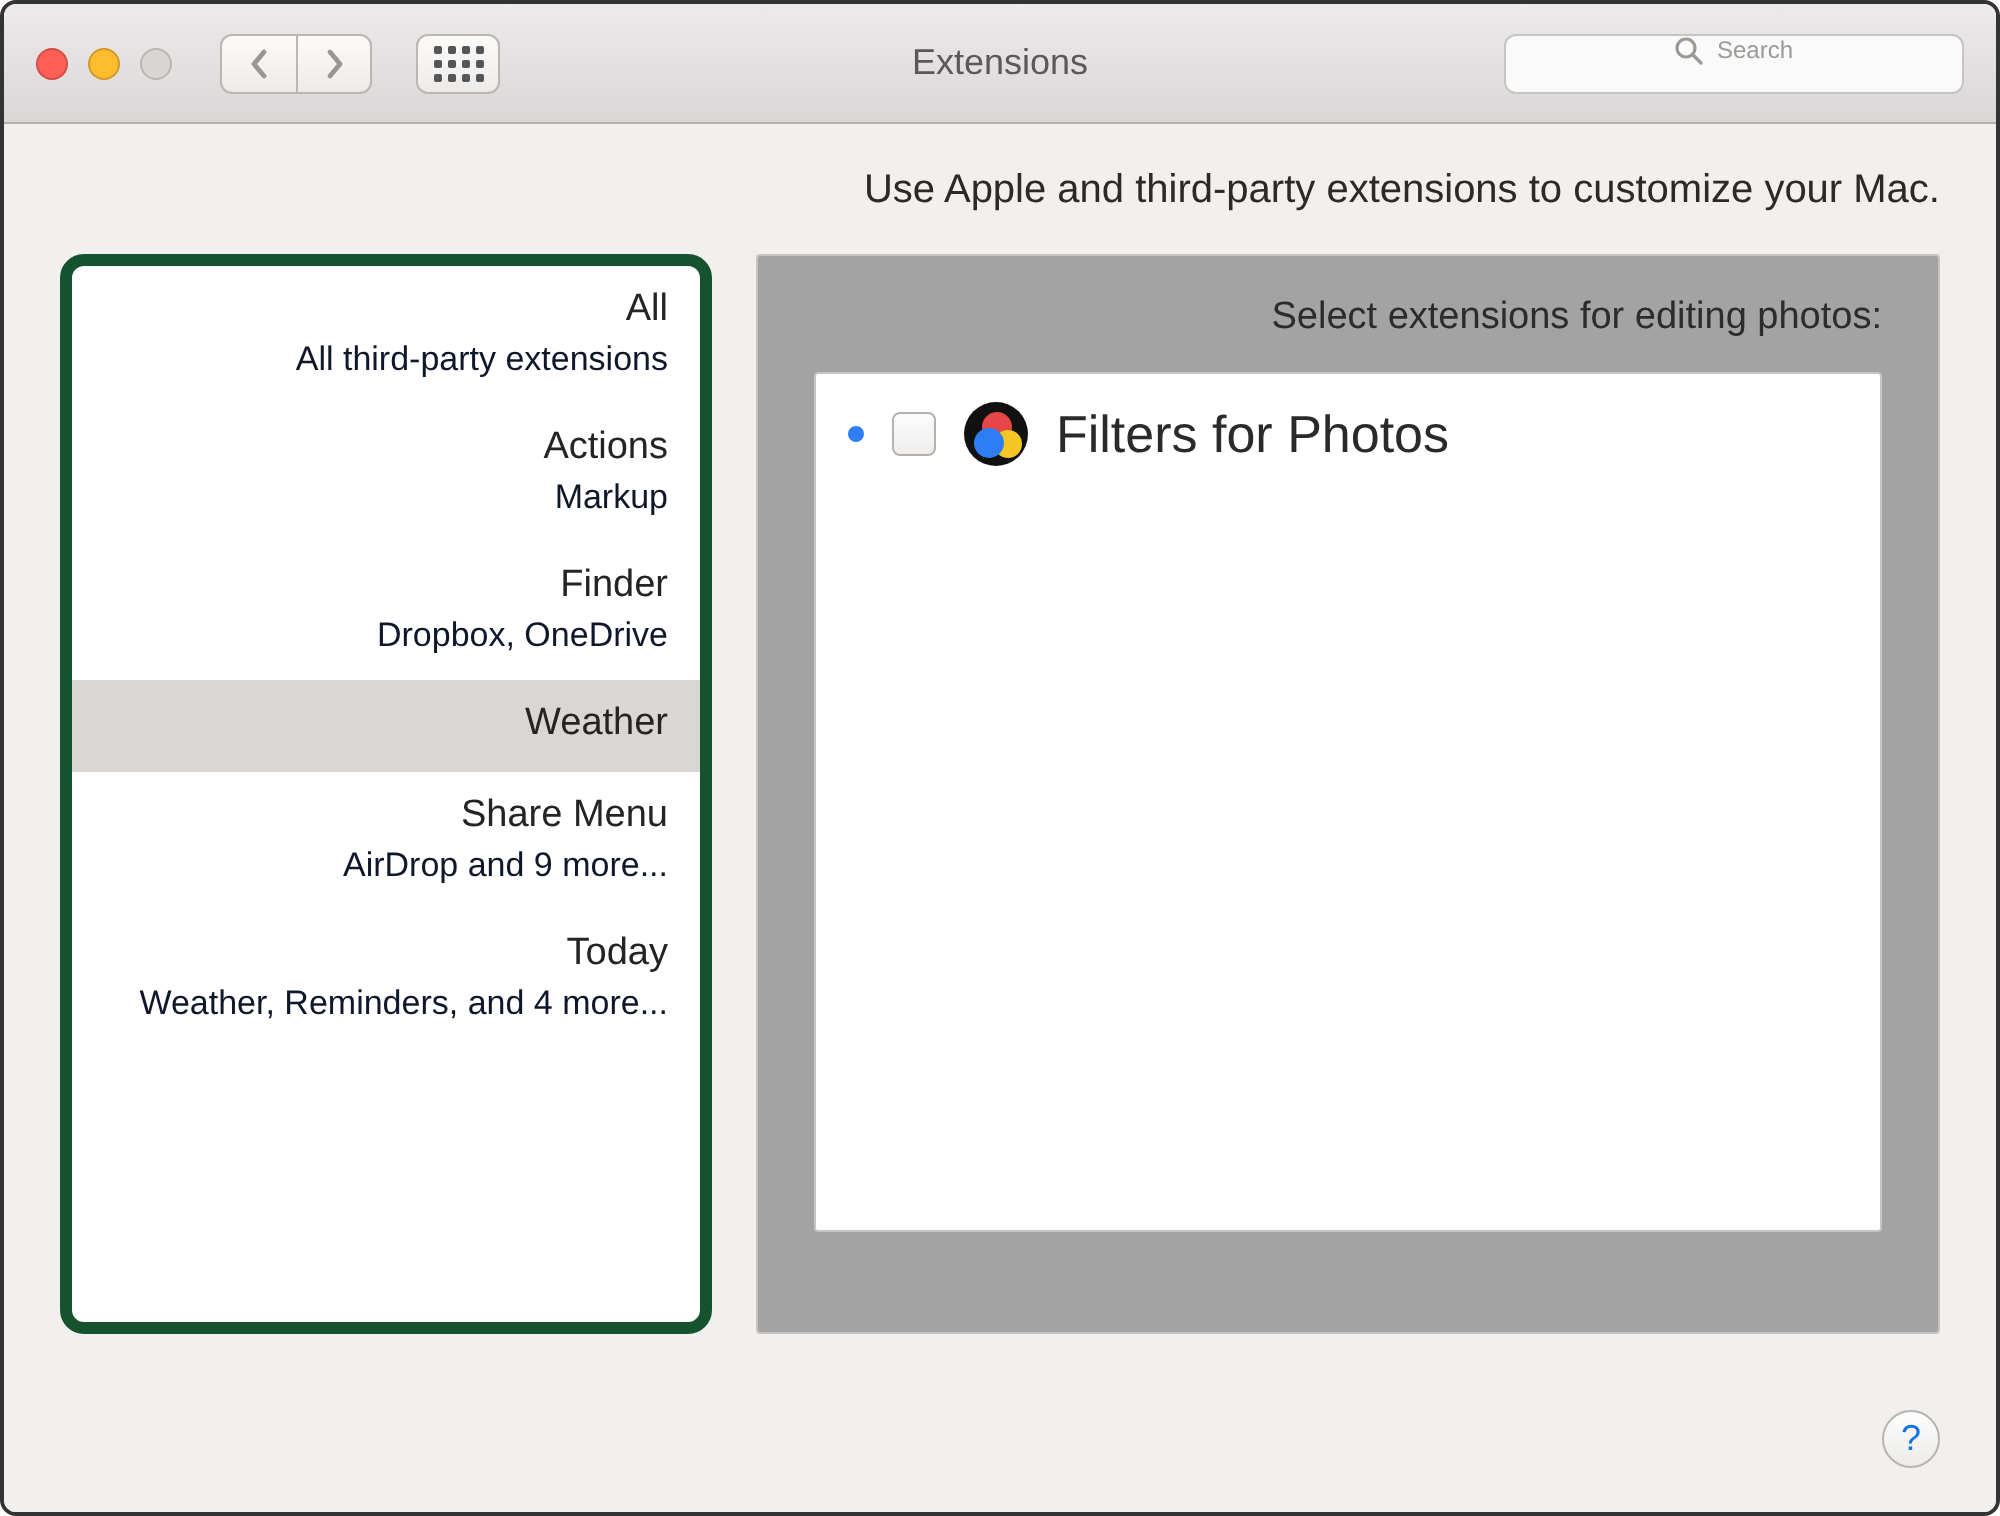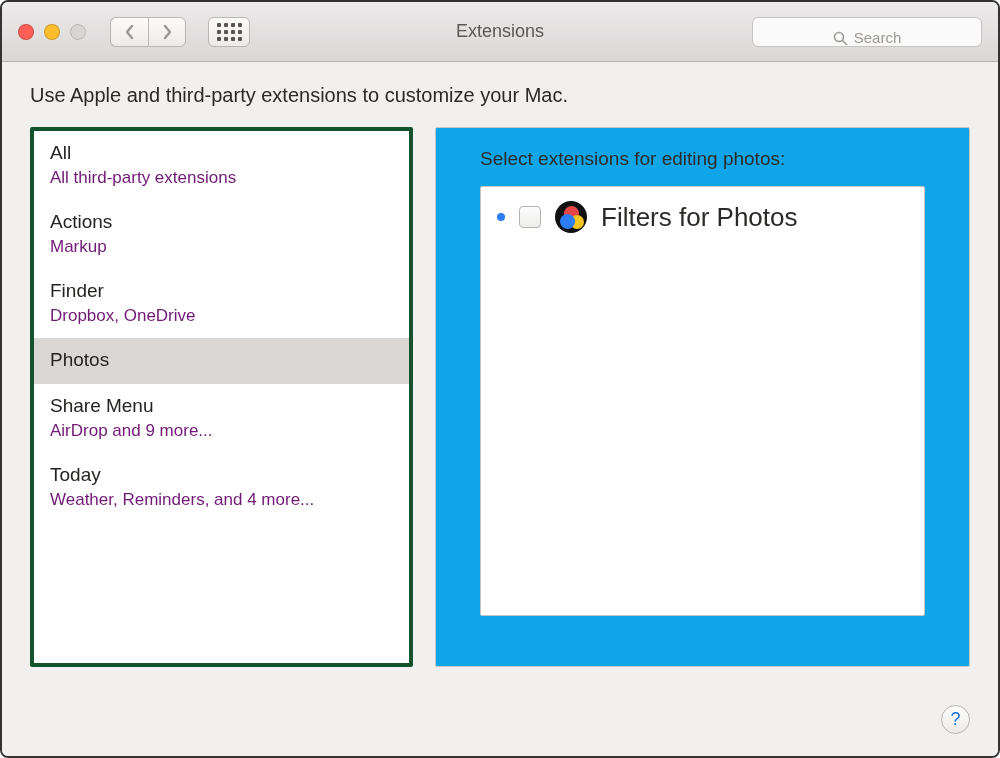--- a/index.html
+++ b/index.html
@@ -62,66 +62,67 @@
     color: #5b5957;
     pointer-events: none;
   }
 
   .search {
     margin-left: auto;
     width: 230px; height: 30px;
     background: #fbfafa;
     border: 1px solid #c6c3c1;
     border-radius: 6px;
-    display: flex; align-items: flex-end; justify-content: center;
+    display: flex; align-items: flex-start; justify-content: center;
     gap: 6px;
     color: #9c9996;
-    font-size: 15px;
+    font-size: 12px;
   }
   .search svg { stroke:#9c9996; fill:none; }
 
   
   .page {
     height: calc(100% - 60px);
     background: #f2f0ee;
     padding: 22px 28px 24px 28px;
     position: relative;
+    text-align: right;
   }
   .intro {
     font-size: 20px;
     color: #2c2a28;
     margin-bottom: 20px;
   }
 
   .panels { display: flex; gap: 22px; height: 540px; }
 
   
   .sidebar {
-    width: 383px; height: 100%;
+    width: 326px; height: 100%;
     background: #fff;
-    border: 4px solid #14532d;
-    border-radius: 2px;
+    border: 6px solid #14532d;
+    border-radius: 12px;
     overflow: hidden;
   }
   .side-item {
     padding: 10px 16px 11px;
     line-height: 1.28;
     cursor: default;
   }
   .side-item .title { font-size: 19px; color: #262422; }
-  .side-item .sub   { font-size: 17px; color: #701a75; margin-top: 2px; }
+  .side-item .sub   { font-size: 17px; color: #0f172a; margin-top: 2px; }
   .side-item.selected { background: #d9d6d4; }
 
   
   .detail {
     flex: 1;
-    background: #0ea5e9;
+    background: #a3a3a3;
     border: 1px solid #c7c4c2;
     border-radius: 2px;
-    padding: 20px 44px;
+    padding: 20px 28px;
   }
   .detail-head { font-size: 19px; color: #2e2c2a; margin-bottom: 16px; }
   .ext-list {
     background: #fff;
     border: 1px solid #c7c4c2;
     border-radius: 2px;
     height: 430px;
     padding: 14px 16px;
   }
   .ext-row { display: flex; align-items: center; gap: 14px; }
@@ -219,21 +220,21 @@
       </div>
       <div class="side-item">
         <div class="title">Actions</div>
         <div class="sub">Markup</div>
       </div>
       <div class="side-item">
         <div class="title">Finder</div>
         <div class="sub">Dropbox, OneDrive</div>
       </div>
       <div class="side-item selected">
-        <div class="title">Photos</div>
+        <div class="title">Weather</div>
       </div>
       <div class="side-item">
         <div class="title">Share Menu</div>
         <div class="sub">AirDrop and 9 more...</div>
       </div>
       <div class="side-item">
         <div class="title">Today</div>
         <div class="sub">Weather, Reminders, and 4 more...</div>
       </div>
     </div>

